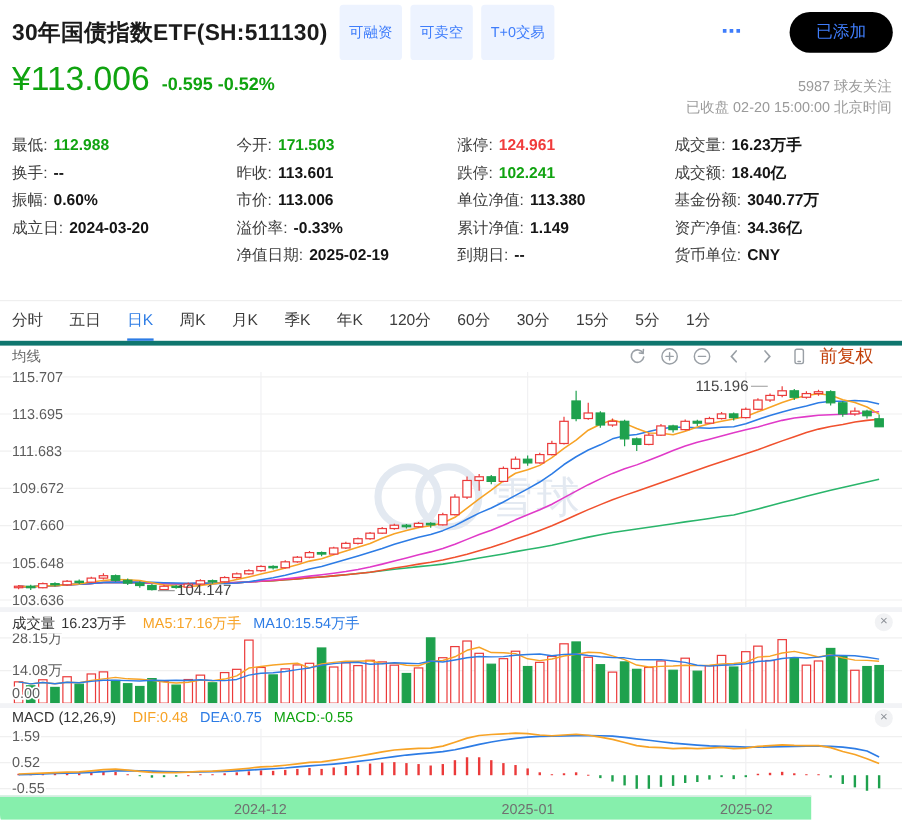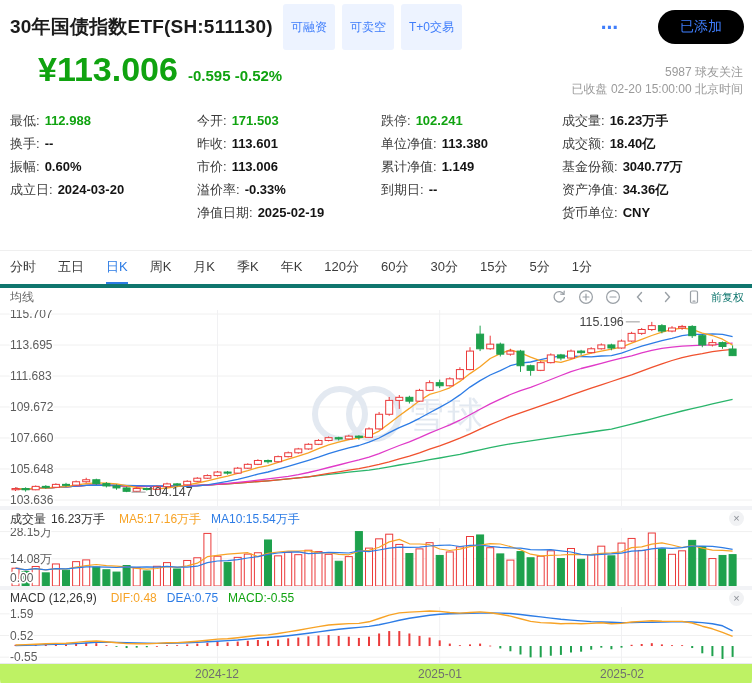--- a/index.html
+++ b/index.html
@@ -9,64 +9,64 @@
   .hdr{position:absolute;top:10px;left:10px;right:8px;height:34px;display:flex;align-items:center;}
   .title{font-size:19px;font-weight:bold;color:#1b1b1b;letter-spacing:.2px;}
   .badges{display:flex;gap:7px;margin-left:10px;}
   .badge{font-size:12px;color:#3f7dfb;background:#edf3ff;padding:16px 8px;border-radius:3px;line-height:14px;}
   .spacer{flex:1;}
   .more{color:#3f7dfb;font-size:17px;font-weight:bold;letter-spacing:2px;margin-right:38px;cursor:pointer;}
   .added-btn{font-size:14px;color:#3f7dfb;background:#000000;border:none;border-radius:17px;
              padding:8px 22px;cursor:pointer;}
   
   .quote{position:absolute;top:50px;left:10px;display:flex;align-items:baseline;gap:10px;}
-  .price{font-size:34px;font-weight:bold;margin-left:28px;}
+  .price{font-size:28px;font-weight:normal;}
   .chg{font-size:15px;font-weight:bold;}
   .meta{position:absolute;top:64px;right:9px;text-align:right;font-size:12px;color:#9a9a9a;line-height:17px;}
   
   .stats{position:absolute;top:109px;left:10px;right:0;display:grid;grid-template-columns:187px 184px 181px 180px;}
   .stat-col{display:flex;flex-direction:column;}
   .stat-row{height:23px;display:flex;align-items:center;font-size:13px;gap:5px;white-space:nowrap;}
   .stat-lab{color:#3c3c3c;}
   .stat-val{font-weight:bold;color:#141414;}
   .red{color:#f03b3b !important;}
   .green{color:#10a310 !important;}
   
   .tabs{position:absolute;top:250px;left:0;right:0;height:33px;border-top:1px solid #efefef;border-bottom:4px solid #0f766e;
         display:flex;align-items:stretch;padding:0 10px;font-size:13px;color:#3c3c3c;}
   .tab{display:flex;align-items:center;margin-right:22px;cursor:pointer;border-bottom:2px solid transparent;}
   .tab.active{color:#2d7ce5;border-bottom-color:#2d7ce5;}
   .tab-right{margin-left:auto;display:flex;gap:18px;}
   .tab-link{display:flex;align-items:center;color:#2d7ce5;cursor:pointer;}
   
-  .mabar{position:absolute;top:284px;left:10px;right:8px;height:26px;display:flex;align-items:center;font-size:12px;}
+  .mabar{position:absolute;top:284px;left:10px;right:24px;height:26px;display:flex;align-items:center;font-size:12px;}
   .mabar .lab{color:#666;margin-right:10px;}
   .ma-item{margin-right:13px;white-space:nowrap;}
   .tools{margin-left:auto;display:flex;align-items:center;gap:9px;}
   .tool{width:18px;height:18px;display:flex;align-items:center;justify-content:center;cursor:pointer;}
   .tool svg{display:block;}
-  .adjust{font-size:11px;color:#0f766e;margin-left:8px;cursor:pointer;}
+  .adjust{font-size:15px;color:#c2410c;margin-left:8px;cursor:pointer;}
   
   .charts{position:absolute;top:310px;left:0;width:752px;height:383px;}
   .pane{position:absolute;left:0;width:752px;}
   #mainSvg{top:0;height:196px;}
   .divider{position:absolute;left:0;width:752px;height:4px;background:#f2f3f6;}
   #div1{top:196px;} #div2{top:276px;}
   .subhdr{position:absolute;left:10px;right:8px;height:16px;display:flex;align-items:flex-start;font-size:12px;}
   #volHdr{top:201px;} #macdHdr{top:281px;}
   .subhdr .t1{color:#333;}
   .subhdr .v0{color:#333;margin-left:5px;}
   .subhdr .o{color:#f7a326;margin-left:14px;}
   .subhdr .b{color:#2d7ce5;margin-left:10px;}
   .subhdr .g{color:#10a310;margin-left:10px;}
   .close-btn{margin-left:auto;width:15px;height:15px;border-radius:50%;background:#f1f2f4;color:#8b8f96;
              font-size:11px;line-height:15px;text-align:center;cursor:pointer;}
   #volSvg{top:218px;height:58px;}
   #macdSvg{top:297px;height:56px;}
-  .xaxis{position:absolute;top:353px;left:0;width:752px;height:19px;background:#bef264;border-top:1px solid #e9eaee;}
+  .xaxis{position:absolute;top:353px;left:0;width:676px;height:19px;background:#86efac;border-top:1px solid #e9eaee;}
   .xaxis span{position:absolute;top:3px;font-size:12px;color:#707070;transform:translateX(-50%);}
   svg text{font-family:"Liberation Sans","DejaVu Sans",sans-serif;}
 </style>
 </head>
 <body>
 
 <div class="app">
 
   <div class="hdr">
     <span class="title">30年国债指数ETF(SH:511130)</span>
@@ -124,20 +124,24 @@
         <div class="stat-row">
           <span class="stat-lab">溢价率:</span>
           <span class="stat-val">-0.33%</span>
         </div>
         <div class="stat-row">
           <span class="stat-lab">净值日期:</span>
           <span class="stat-val">2025-02-19</span>
         </div>
       </div>
       <div class="stat-col">
+        <div class="stat-row">
+          <span class="stat-lab">涨停:</span>
+          <span class="stat-val red">124.961</span>
+        </div>
         <div class="stat-row">
           <span class="stat-lab">跌停:</span>
           <span class="stat-val green">102.241</span>
         </div>
         <div class="stat-row">
           <span class="stat-lab">单位净值:</span>
           <span class="stat-val">113.380</span>
         </div>
         <div class="stat-row">
           <span class="stat-lab">累计净值:</span>

